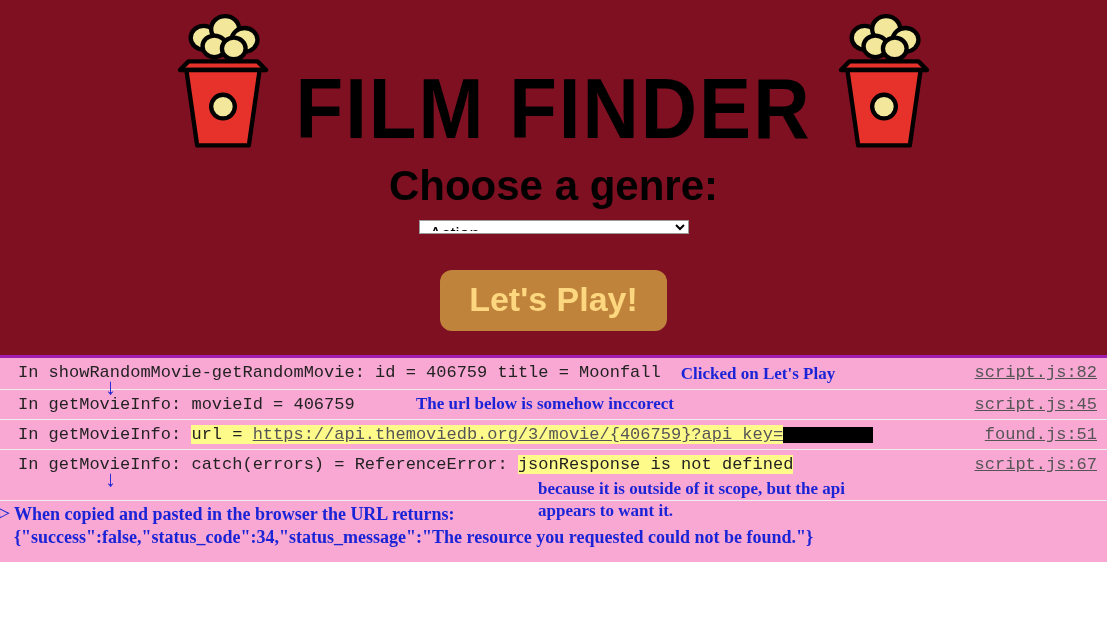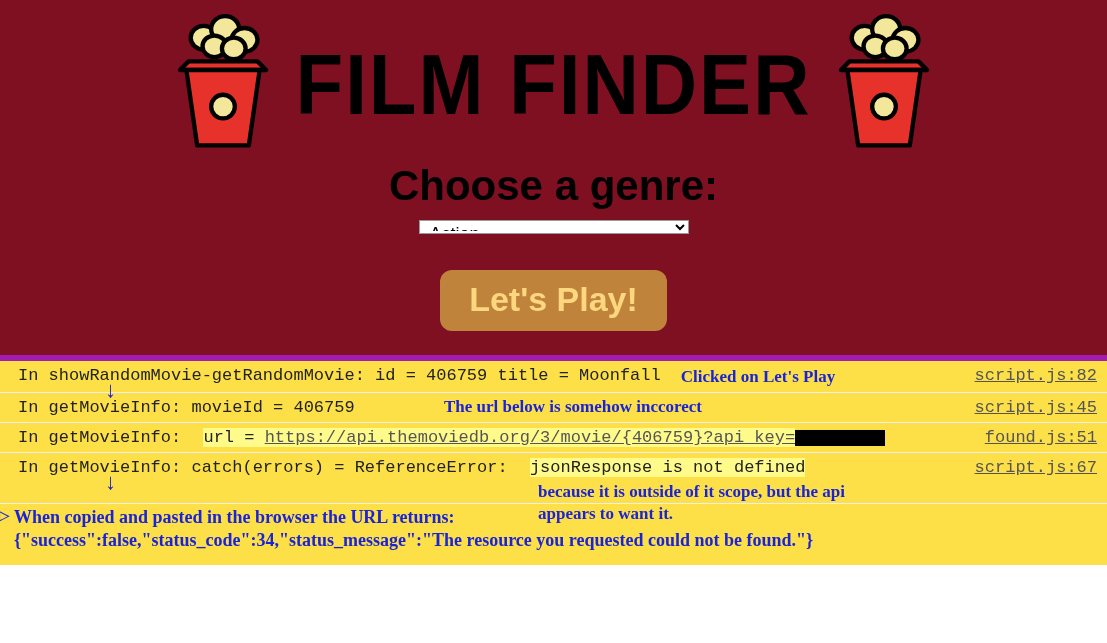--- a/index.html
+++ b/index.html
@@ -8,21 +8,21 @@
 
   .hero {
     background: #7e1022;
     width: 100%;
     padding: 10px 0 24px;
     text-align: center;
   }
   .title-row {
     display: flex;
     justify-content: center;
-    align-items: center;
+    align-items: flex-end;
     gap: 18px;
     padding-top: 4px;
   }
   .app-title {
     font-family: "Arial Black", Arial, sans-serif;
     font-weight: 900;
     font-size: 78px;
     letter-spacing: 2px;
     color: #000;
     display: inline-block;
@@ -56,22 +56,22 @@
     border: none;
     border-radius: 12px;
     cursor: pointer;
   }
 
   
   .popcorn-icon svg { width: 110px; height: 140px; display: block; }
 
   
   .console {
-    background: #fde047;
-    border-top: 6px solid #a21caf;
+    background: #f9a8d4;
+    border-top: 3px solid #a21caf;
     font-family: "Courier New", monospace;
     font-size: 17px;
     color: #222;
     padding-bottom: 8px;
     position: relative;
   }
   .log-row {
     display: flex;
     align-items: flex-start;
     border-bottom: 1px solid #eee;
@@ -89,21 +89,21 @@
     line-height: 1.25;
   }
   .annot-inline { margin-left: 14px; flex: 1 1 auto; }
   .src-link {
     margin-left: auto;
     flex: 0 0 auto;
     text-decoration: underline;
     color: #555;
     white-space: pre;
   }
-  .hl { background: #fffb8a; margin-left: 12px; }
+  .hl { background: #fffb8a; }
   .url-link { color: #555; text-decoration: underline; }
   .redact {
     display: inline-block;
     width: 90px; height: 16px;
     background: #000;
     vertical-align: middle;
   }
 
   .arrow {
     position: absolute;
@@ -122,21 +122,21 @@
     position: absolute;
     left: -1px;
     top: 0;
     color: #1a24d6;
     font-size: 18px;
     font-weight: bold;
   }
 
   .row2-annot {
     position: absolute;
-    left: 444px;
+    left: 416px;
     top: 3px;
   }
   .row4-annot-wrap {
     position: absolute;
     left: 538px;
     top: 3px;
     width: 360px;
   }
 </style>
 </head>

